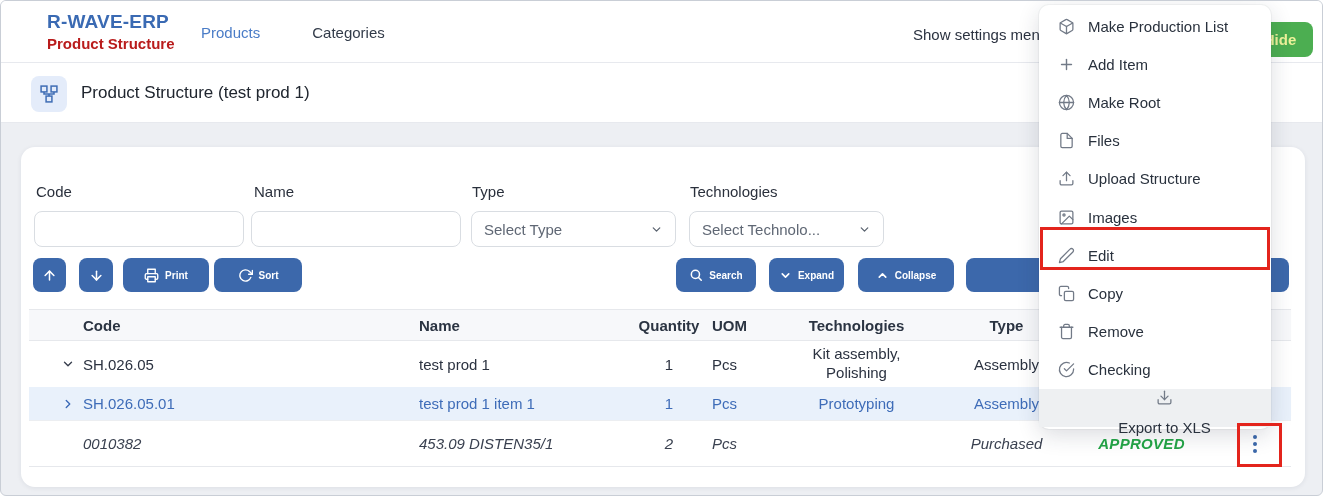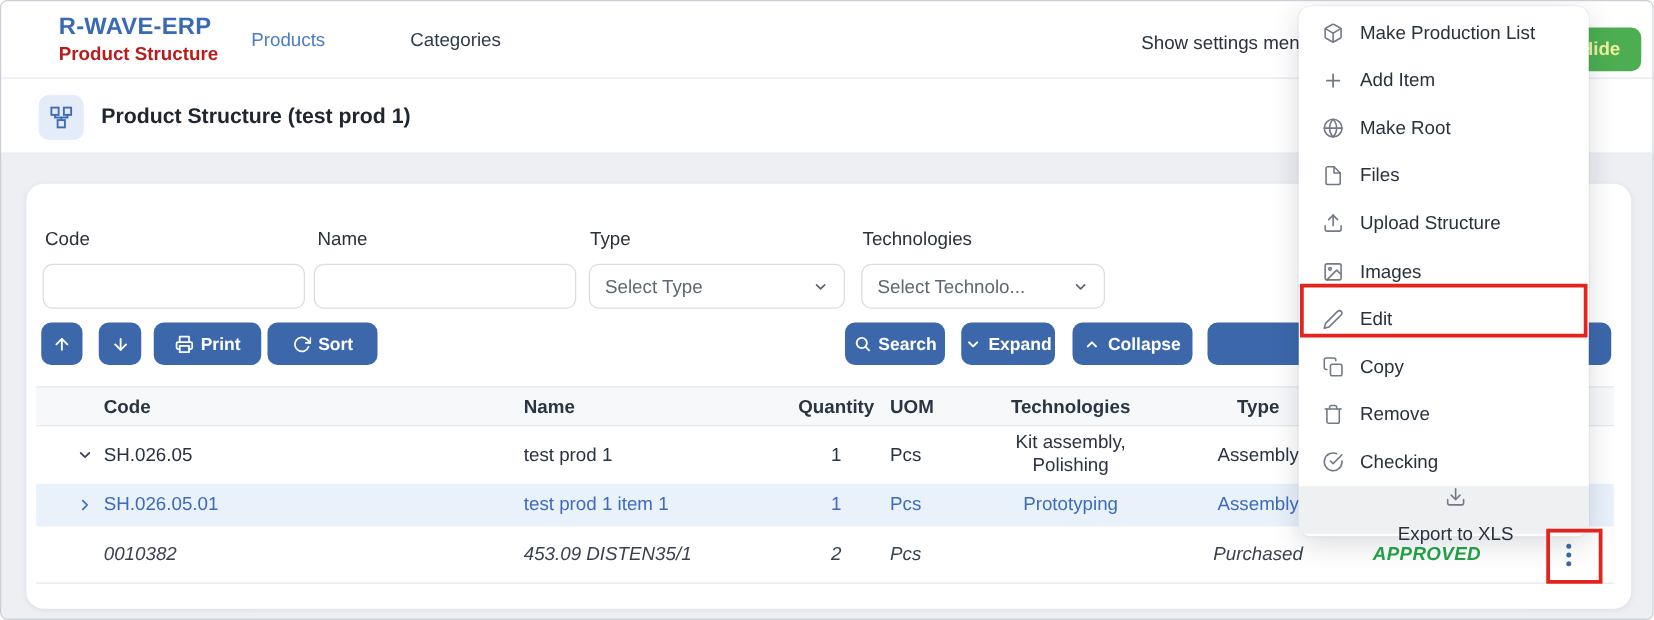--- a/index.html
+++ b/index.html
@@ -8,49 +8,49 @@
     position: relative; width: 1323px; height: 496px;
     border: 1px solid #c9ced6; border-radius: 6px; overflow: hidden;
     background: #edeff3;
   }
   
   .topbar { position: absolute; top:0; left:0; right:0; height:62px; background:#fff;
             border-bottom:1px solid #e7e9ee; z-index:5; }
   .brand { position:absolute; left:46px; top:10px; cursor:default; }
   .brand-name { font-size:19px; font-weight:800; color:#3a6ab3; letter-spacing:.2px; }
   .brand-sub { font-size:15px; font-weight:700; color:#b91c1c; margin-top:2px; }
-  .nav { position:absolute; left:200px; top:0; height:62px; display:flex; align-items:center; gap:68px; }
+  .nav { position:absolute; left:200px; top:0; height:62px; display:flex; align-items:center; gap:52px; }
   .nav-link { font-size:15px; font-weight:500; cursor:pointer; }
   .nav-link.blue { color:#4a7cc7; }
   .nav-link.dark { color:#323b49; }
   .settings-hint { position:absolute; left:912px; top:25px; font-size:15px; color:#2b3240; white-space:nowrap; z-index:6; }
   .hide-btn { position:absolute; left:1246px; top:21px; width:66px; height:35px; background:#4cae51;
               color:#eef29b; border:none; border-radius:8px; font-size:15px; font-weight:700;
               display:flex; align-items:center; justify-content:center; z-index:6; cursor:pointer;
               font-family:"Liberation Sans",sans-serif; }
   
   .titlebar { position:absolute; top:62px; left:0; right:0; height:60px; background:#fff;
               border-bottom:1px solid #e7e9ee; z-index:4; }
   .title-icon { position:absolute; left:30px; top:13px; width:36px; height:36px; background:#e4ecfa;
                 border-radius:8px; color:#3f6db5; display:flex; align-items:center; justify-content:center; }
-  .page-title { position:absolute; left:80px; top:20px; font-size:17px; font-weight:700; color:#20262f; }
+  .page-title { position:absolute; left:80px; top:20px; font-size:17px; font-weight:400; color:#20262f; }
   
   .card { position:absolute; left:20px; top:146px; width:1284px; height:340px; background:#fff;
           border-radius:14px; box-shadow:0 1px 5px rgba(25,39,60,.08); z-index:2; }
   .flabel { position:absolute; top:36px; font-size:15px; color:#2a303c; }
   .finput { position:absolute; top:64px; height:36px; border:1px solid #d9dde2; border-radius:8px;
             background:#fff; font-size:15px; color:#2a303c; padding:0 10px;
             font-family:"Liberation Sans",sans-serif; }
   .fselect { position:absolute; top:64px; height:36px; border:1px solid #d9dde2; border-radius:8px;
              background:#fff; display:flex; align-items:center; padding:0 12px; cursor:pointer; }
   .fselect .ph { font-size:15px; color:#5f6774; flex:1; white-space:nowrap; overflow:hidden; }
   .fselect .chev { color:#5b6470; display:flex; }
   
   .tbtn { position:absolute; top:111px; height:34px; background:#3c68ab; color:#fff; border:none;
-          border-radius:8px; font-size:14px; font-weight:700; display:flex; align-items:center;
+          border-radius:8px; font-size:10px; font-weight:700; display:flex; align-items:center;
           justify-content:center; gap:6px; cursor:pointer; font-family:"Liberation Sans",sans-serif; }
   .tbtn svg { flex:0 0 auto; }
   
   .tbl { position:absolute; left:8px; top:162px; width:1262px; }
   .trow { display:grid; grid-template-columns:54px 336px 210px 80px 55px 185px 115px 155px 72px;
           align-items:center; font-size:15px; }
   .thead { height:32px; background:#f7f8fa; border-top:1px solid #e6e8ec; border-bottom:1px solid #e6e8ec;
            color:#2b3442; font-weight:600; }
   .r1 { height:46px; color:#2b3240; }
   .r2 { height:33px; background:#e9f1fb; color:#3e6cb8; }

